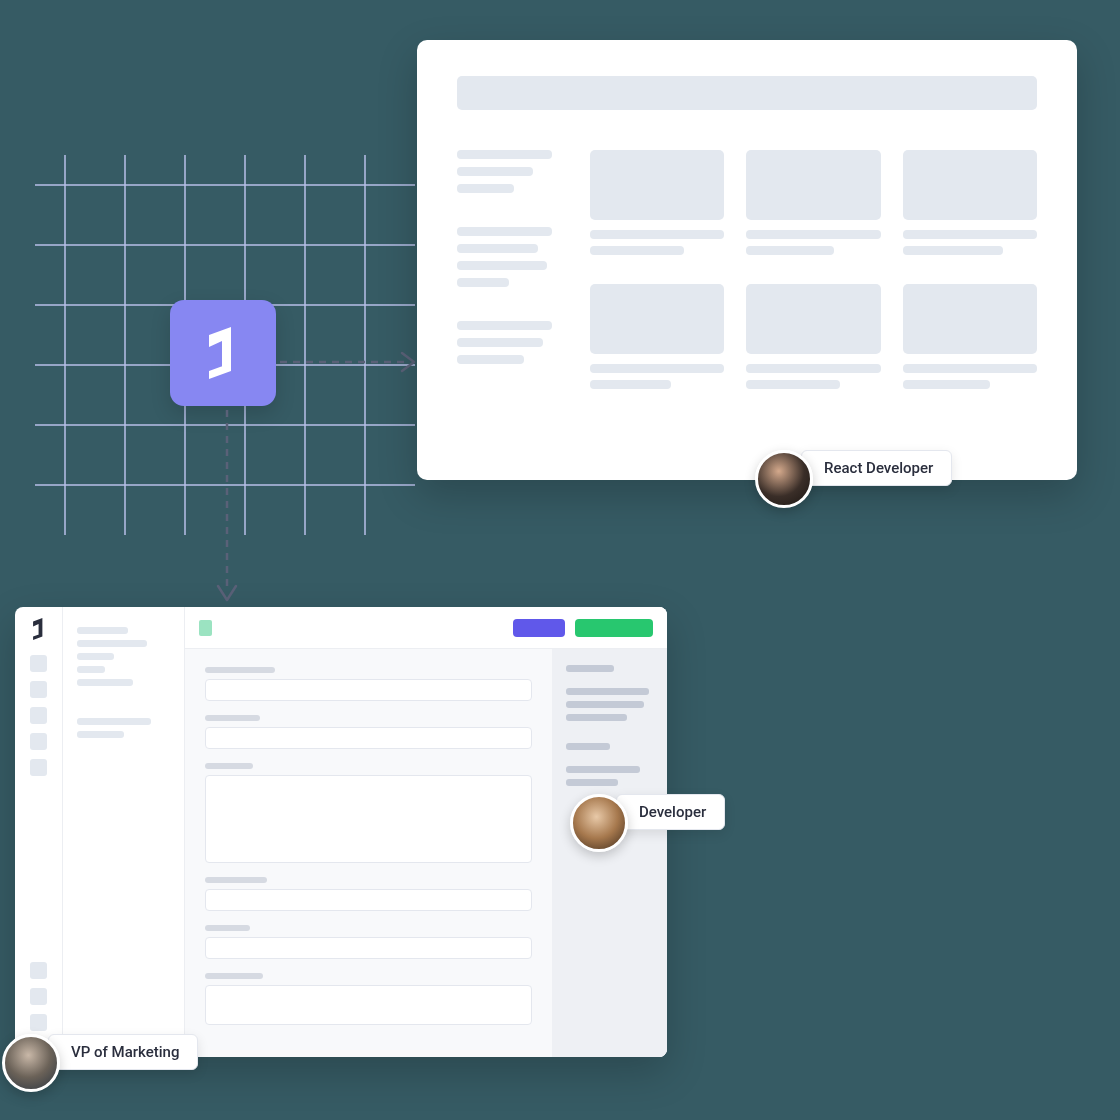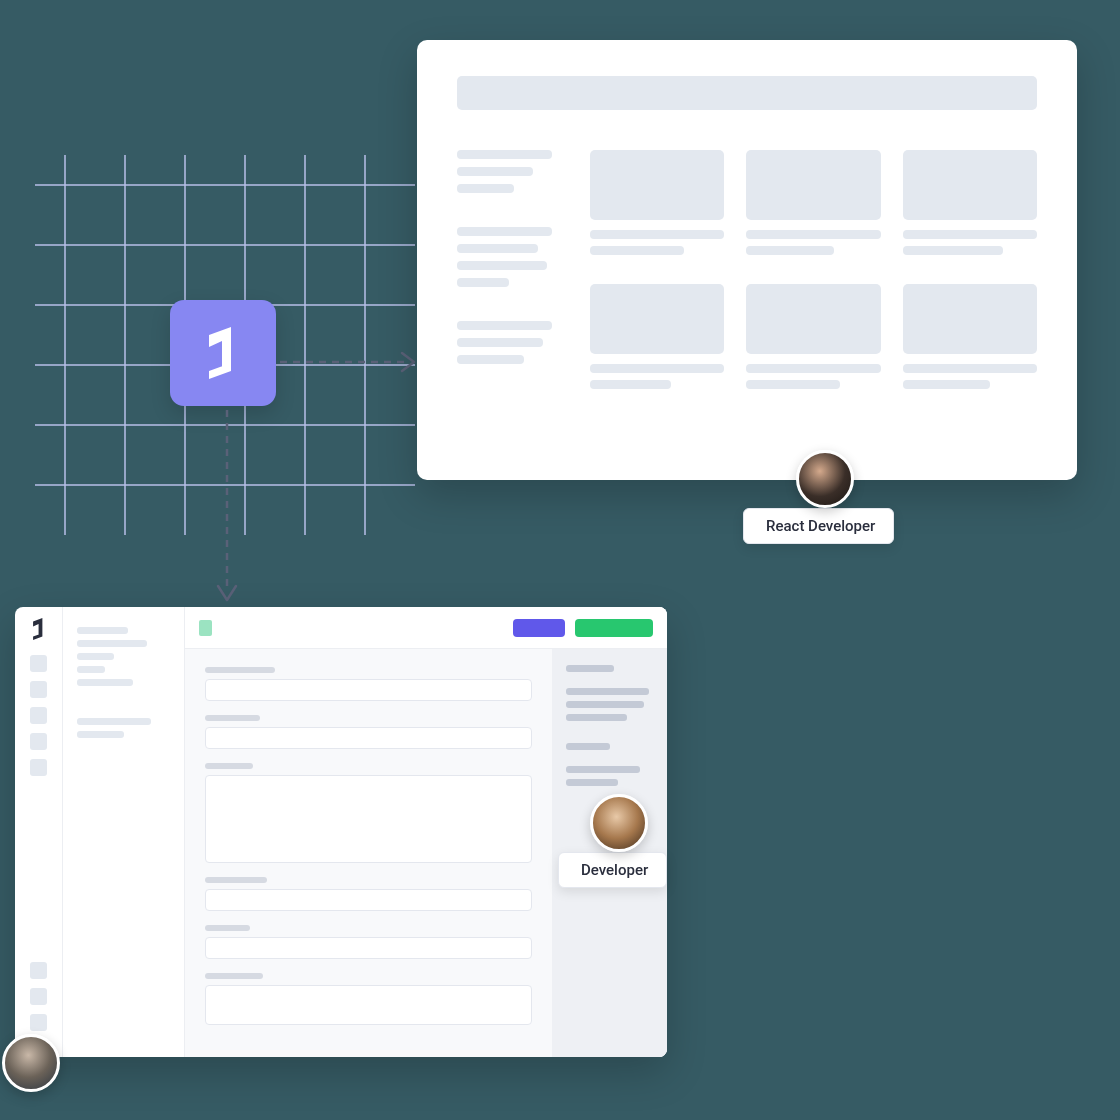--- a/index.html
+++ b/index.html
@@ -97,22 +97,21 @@
 .field { border: 1px solid #e4e7ee; background: #fff; border-radius: 4px; }
 .field.sm { height: 22px; }
 .field.lg { height: 88px; }
 .right { width: 115px; background: #eef0f4; padding: 16px 14px; display: flex; flex-direction: column; gap: 6px; }
 .right .rh { height: 7px; background: #c4cad6; border-radius: 3px; }
 
 
 .chip {
   position: absolute;
   display: flex;
-  align-items: center;
-  flex-direction: column;
+  align-items: flex-start;
 }
 .chip .avatar {
   width: 58px; height: 58px; border-radius: 50%;
   border: 3px solid #fff;
   box-shadow: 0 4px 12px rgba(0,0,0,0.2);
   z-index: 2;
   flex-shrink: 0;
 }
 .chip .label {
   background: #fff;
@@ -306,13 +305,14 @@
 <div class="chip chip-react">
   <div class="avatar av-react"></div>
   <div class="label">React Developer</div>
 </div>
 <div class="chip chip-copy">
   <div class="avatar av-copy"></div>
   <div class="label">Developer</div>
 </div>
 <div class="chip chip-vp">
   <div class="avatar av-vp"></div>
+  <div class="label">VP of Marketing</div>
 </div>
 
 </body></html>

